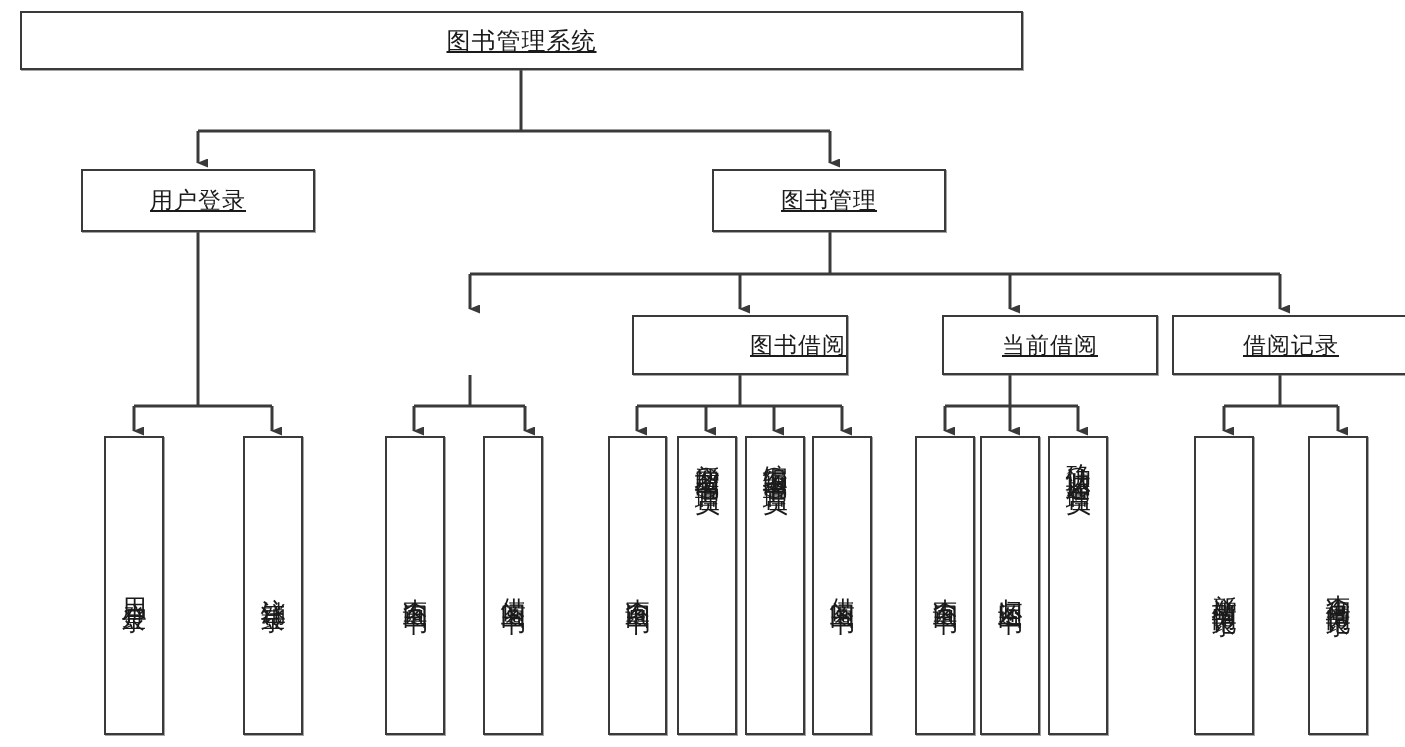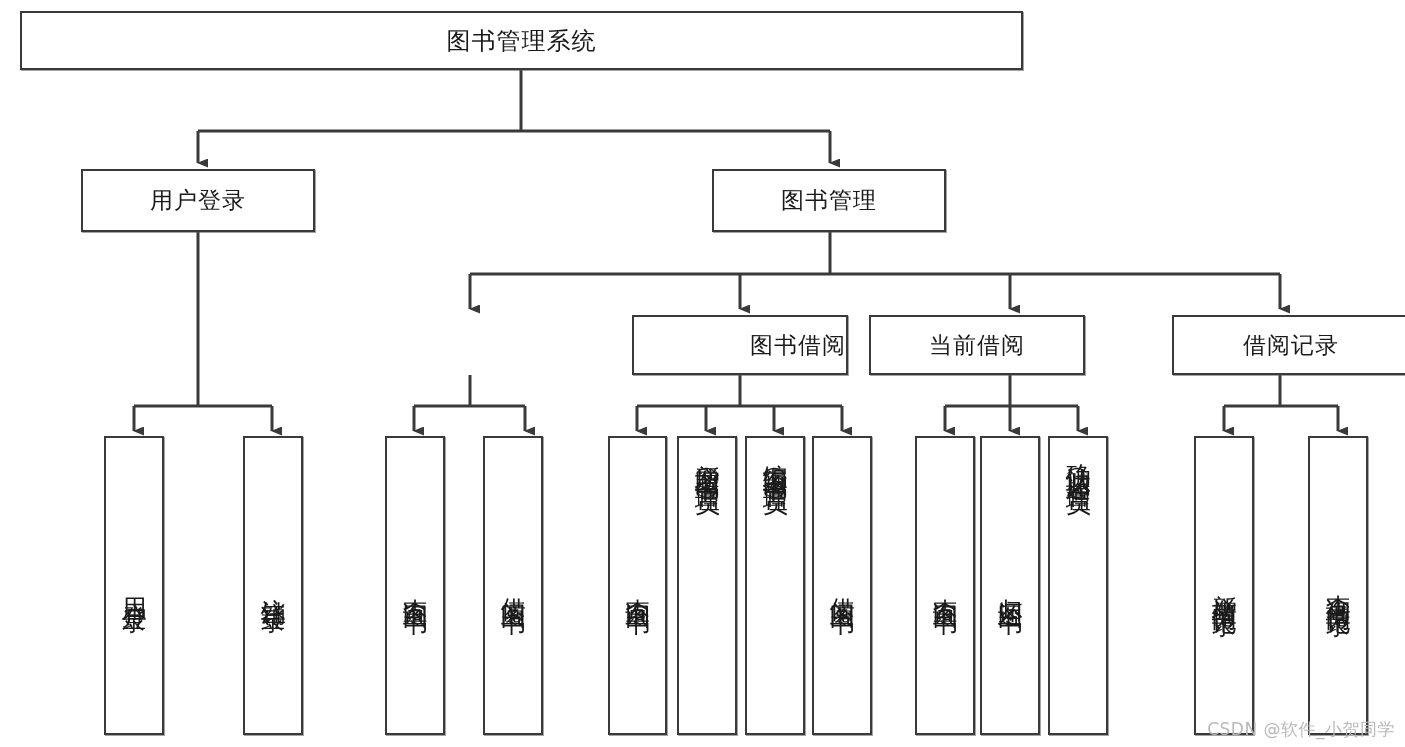--- a/index.html
+++ b/index.html
@@ -28,21 +28,21 @@
     justify-content:center;
     color:#1a1a1a;
     box-shadow:1px 1px 0 rgba(90,90,90,.55);
   }
   .node .lbl{
     display:block;
     white-space:nowrap;
     line-height:1.0;
   }
   
-  .node.h .lbl{font-size:23px;letter-spacing:1px;}
+  .node.h .lbl{font-size:23px;letter-spacing:1px;text-decoration:underline;}
   .node.root .lbl{font-size:24px;letter-spacing:1px;}
   
   .node.v{
     align-items:flex-start;
     justify-content:center;
     padding-top:0;
   }
   .node.v .lbl{
     writing-mode:vertical-rl;
     text-orientation:upright;
@@ -125,21 +125,21 @@
   <div class="node h" style="left:81px;top:169px;width:234px;height:63px;">
     <span class="lbl">用户登录</span>
   </div>
   <div class="node h" style="left:712px;top:169px;width:234px;height:63px;">
     <span class="lbl">图书管理</span>
   </div>
 
   <div class="node h" style="left:632px;top:315px;width:216px;height:60px;justify-content:flex-end;">
     <span class="lbl">图书借阅</span>
   </div>
-  <div class="node h" style="left:869px;top:315px;width:216px;height:60px;">
+  <div class="node h" style="left:942px;top:315px;width:216px;height:60px;">
     <span class="lbl">当前借阅</span>
   </div>
   <div class="node h" style="left:1172px;top:315px;width:238px;height:60px;">
     <span class="lbl">借阅记录</span>
   </div>
 
   <div class="node v mid" style="left:104px;top:436px;width:60px;height:299px;">
     <span class="lbl">用户登录</span>
   </div>
   <div class="node v mid" style="left:243px;top:436px;width:60px;height:299px;">
@@ -176,15 +176,14 @@
     <span class="lbl">确认归还（管理员）</span>
   </div>
 
   <div class="node v mid" style="left:1194px;top:436px;width:60px;height:299px;">
     <span class="lbl">新增借阅记录</span>
   </div>
   <div class="node v mid" style="left:1308px;top:436px;width:60px;height:299px;">
     <span class="lbl">查询借阅记录</span>
   </div>
 
-  <div class="watermark">CSDN @软件_小贺同学</div>
 
 </div>
 
 </body></html>

